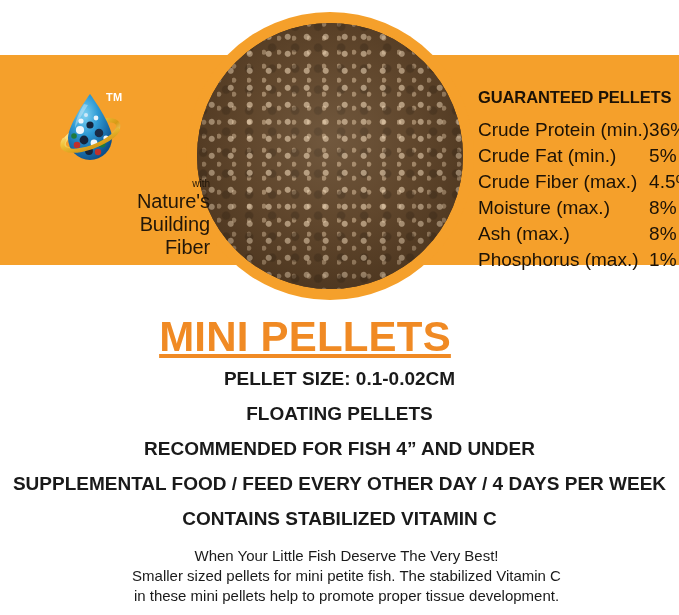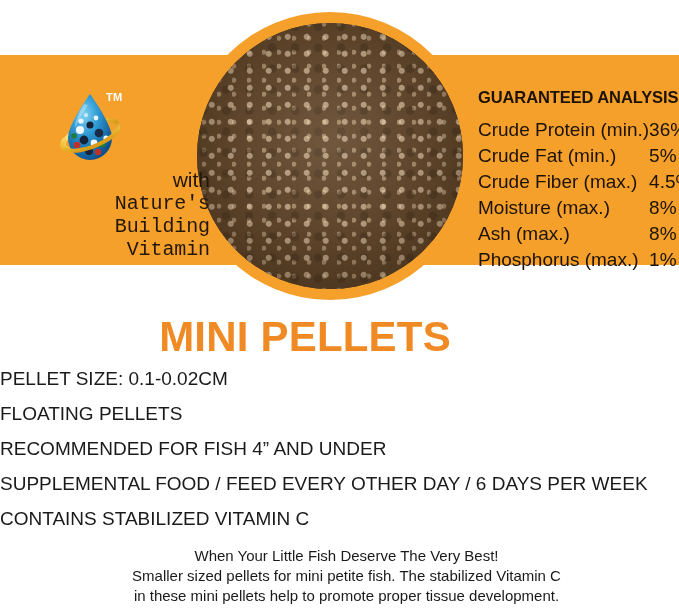--- a/index.html
+++ b/index.html
@@ -122,31 +122,30 @@
   #logo-tm {
     position: absolute;
     left: 46px;
     top: 3px;
     color: #ffffff;
     font-size: 11px;
     font-weight: bold;
     letter-spacing: 0.3px;
   }
   #logo-with {
-    margin-top: 1px;
-    font-size: 21px;
+    margin-top: 11px;
+    font-size: 10px;
     color: #231709;
     line-height: 1.08;
   }
   #logo-brand {
     font-size: 20px;
     color: #231709;
     line-height: 1.16;
     letter-spacing: -0.1px;
-    font-family: Liberation Mono, monospace;
   }
 
   
   #analysis {
     position: absolute;
     left: 478px;
     top: 88px;
     width: 193px;
   }
   #analysis-title {
@@ -179,27 +178,30 @@
     left: 0;
     top: 316px;
     width: 610px;
     text-align: center;
     font-size: 42px;
     font-weight: bold;
     color: #f08a24;
     font-stretch: condensed;
     letter-spacing: 0.2px;
     line-height: 1;
+    text-decoration: underline;
   }
   #spec-list {
     position: absolute;
     left: 0;
     top: 369px;
     width: 679px;
+    text-align: center;
     color: #1a1a1a;
+    font-weight: bold;
   }
   #spec-list .spec {
     font-size: 19px;
     font-stretch: condensed;
     line-height: 1;
     margin-bottom: 16px;
     white-space: nowrap;
   }
   #tagline {
     position: absolute;
@@ -273,26 +275,26 @@
       </g>
 
       <path d="M4 52 A29 11 -22 0 0 58 42" transform="rotate(0)" fill="none" stroke="url(#ringGrad)" stroke-width="4.2" stroke-linecap="round"></path>
     </svg>
     <span id="logo-tm">TM</span>
   </div>
   <div id="logo-with">with</div>
   <div id="logo-brand">
     <div>Nature's</div>
     <div>Building</div>
-    <div>Vitamin</div>
+    <div>Fiber</div>
   </div>
 </div>
 
 <div id="analysis">
-  <div id="analysis-title">GUARANTEED ANALYSIS</div>
+  <div id="analysis-title">GUARANTEED PELLETS</div>
   <table>
     <tbody>
       <tr>
         <td class="lab">Crude Protein (min.)</td>
         <td class="val">36%</td>
       </tr>
       <tr>
         <td class="lab">Crude Fat (min.)</td>
         <td class="val">5%</td>
       </tr>
@@ -315,21 +317,21 @@
     </tbody>
   </table>
 </div>
 
 <div id="product-title">MINI PELLETS</div>
 
 <div id="spec-list">
   <div class="spec">PELLET SIZE: 0.1-0.02CM</div>
   <div class="spec">FLOATING PELLETS</div>
   <div class="spec">RECOMMENDED FOR FISH 4” AND UNDER</div>
-  <div class="spec">SUPPLEMENTAL FOOD / FEED EVERY OTHER DAY / 6 DAYS PER WEEK</div>
+  <div class="spec">SUPPLEMENTAL FOOD / FEED EVERY OTHER DAY / 4 DAYS PER WEEK</div>
   <div class="spec">CONTAINS STABILIZED VITAMIN C</div>
 </div>
 
 <div id="tagline">
   <div class="line">When Your Little Fish Deserve The Very Best!</div>
   <div class="line">Smaller sized pellets for mini petite fish. The stabilized Vitamin C</div>
   <div class="line">in these mini pellets help to promote proper tissue development.</div>
 </div>
 
 </body></html>

